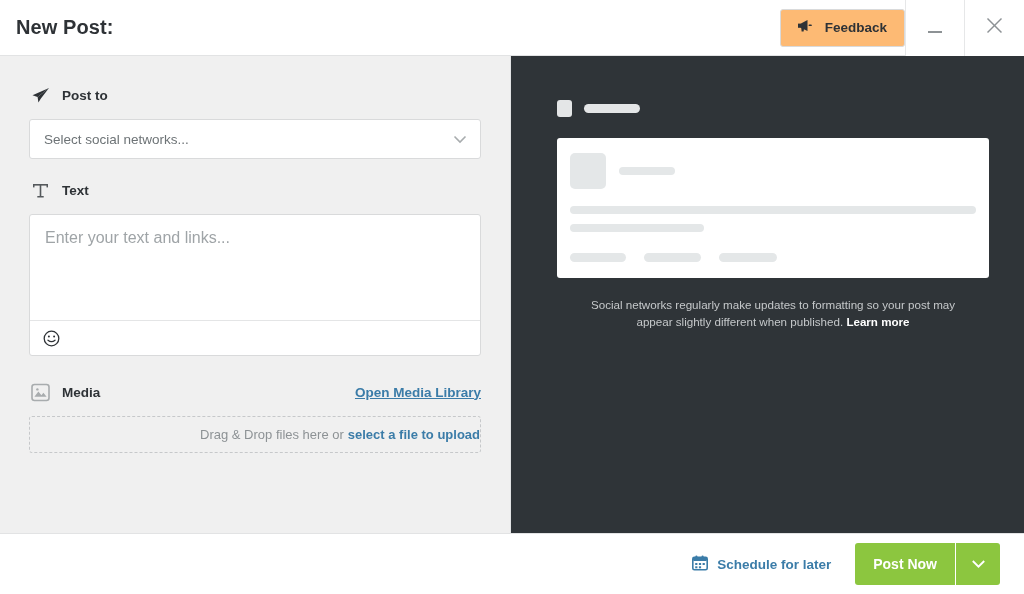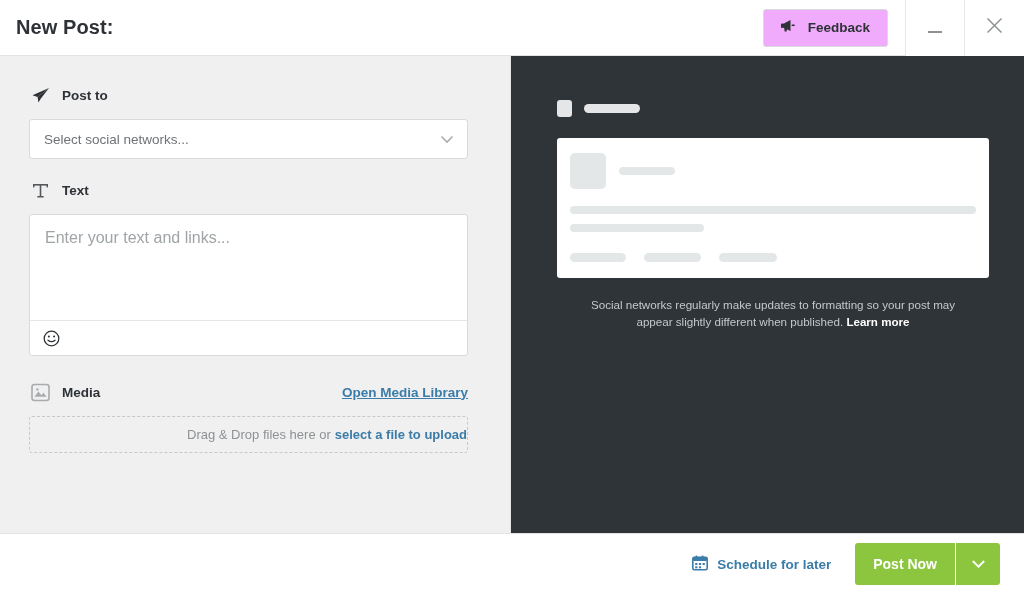--- a/index.html
+++ b/index.html
@@ -34,22 +34,21 @@
   .titlebar-right {
     margin-left: auto;
     display: flex; align-items: stretch;
     height: 56px;
   }
   .feedback-btn {
     align-self: center;
     display: flex; align-items: center; gap: 9px;
     height: 38px;
     padding: 0 17px;
-    margin-right: 17px;
-    background: #f0abfc;
+    background: #fdba74;
     border: 1px solid #d9dadb;
     border-radius: 3px;
     cursor: pointer;
     font-size: 13.5px;
     font-weight: bold;
     color: #2e3236;
   }
   .feedback-btn .megaphone { display: block; }
   .winbtn {
     width: 59px;
@@ -70,21 +69,21 @@
   .body-split {
     display: flex;
     height: 477px; min-height: 477px;
   }
 
   
   .left-panel {
     width: 511px; min-width: 511px;
     background: #f0f0f0;
     border-right: 1px solid #e2e3e4;
-    padding: 28px 42px 0 29px;
+    padding: 28px 29px 0 29px;
     overflow: hidden;
   }
   .field-label {
     display: flex; align-items: center; gap: 11px;
     height: 22px;
     margin-bottom: 13px;
   }
   .field-label .lbl-text {
     font-size: 13.5px;
     font-weight: bold;

